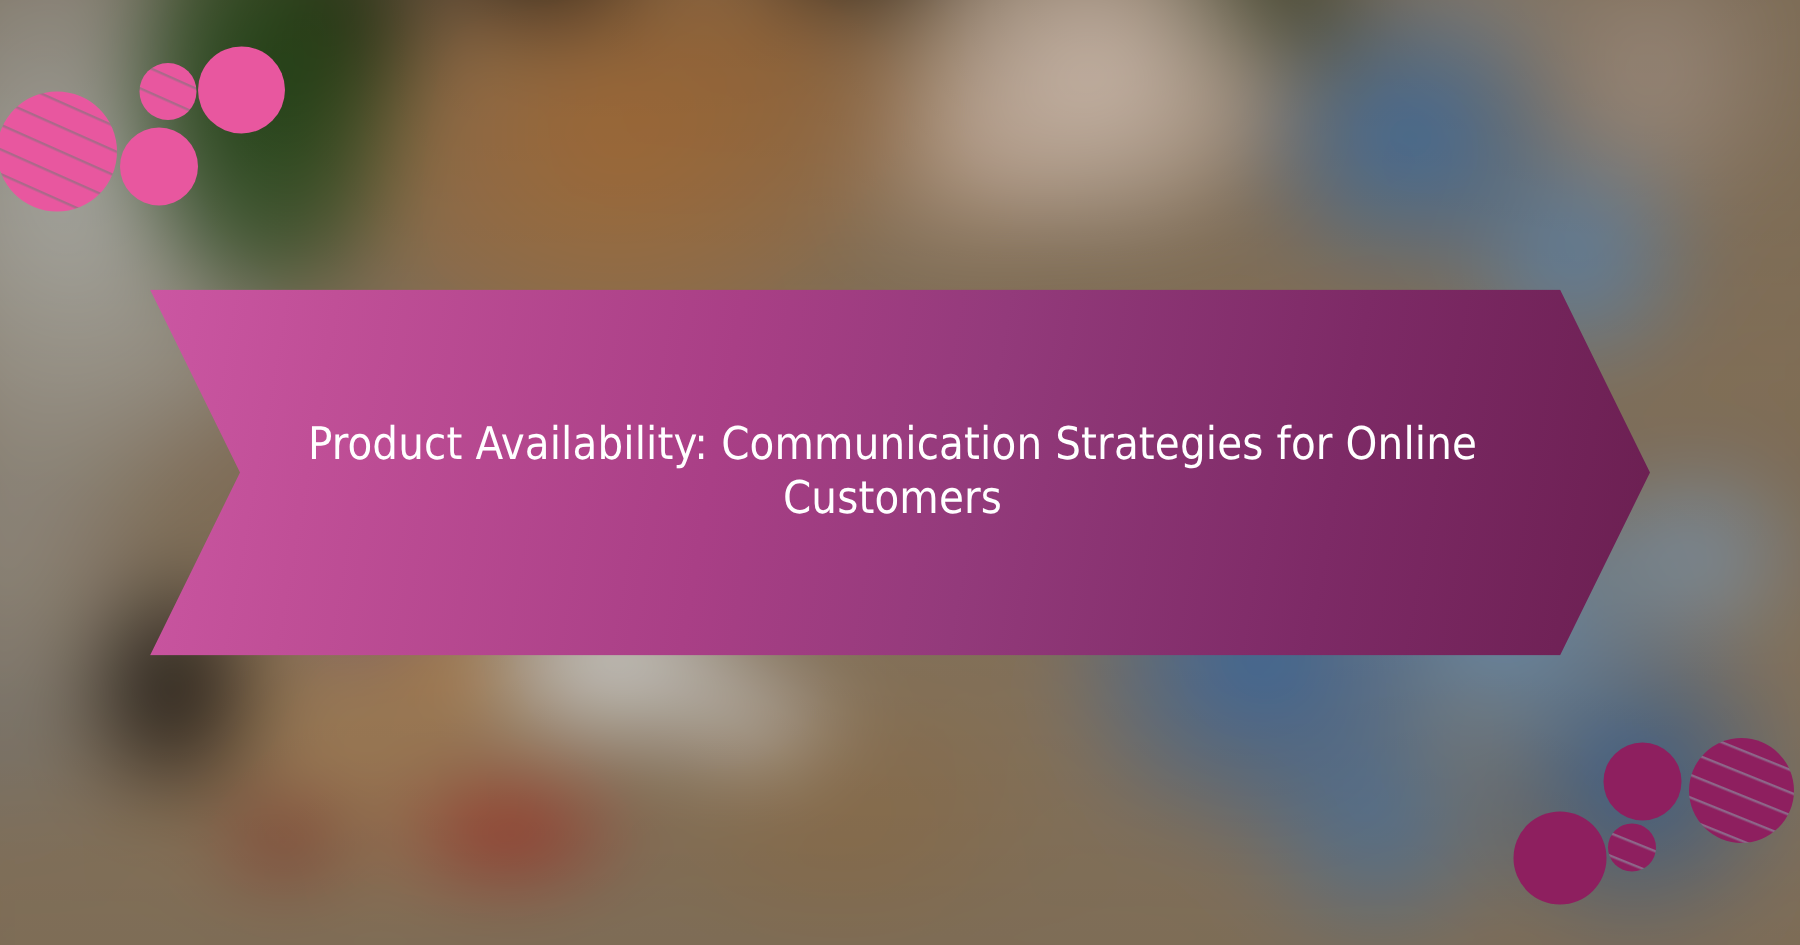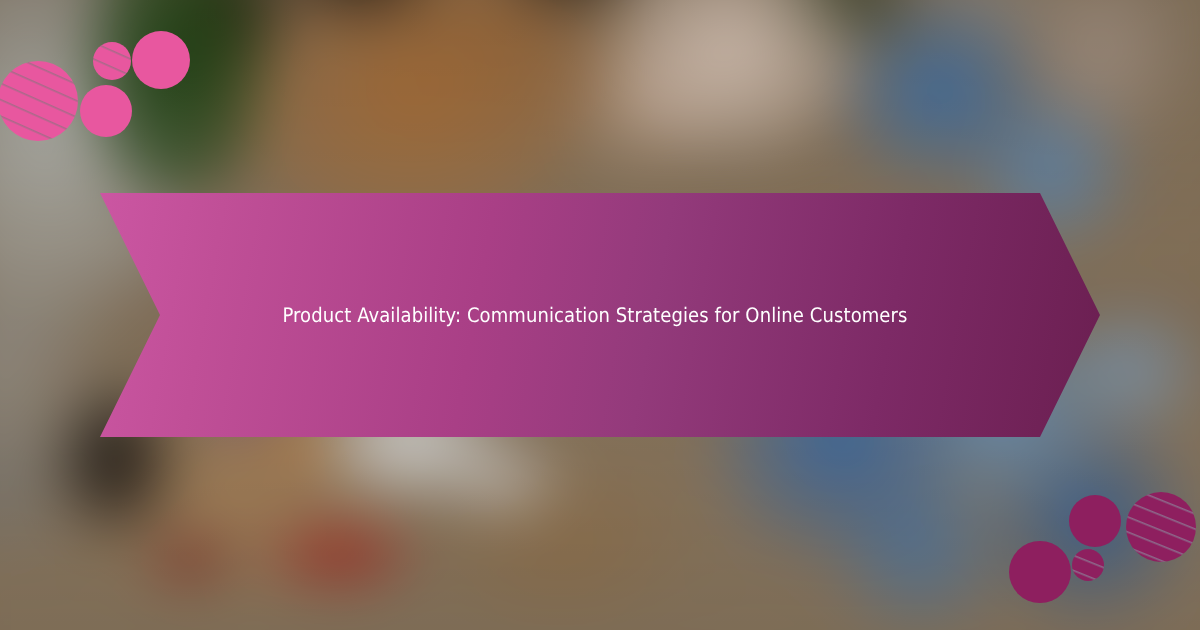--- a/index.html
+++ b/index.html
@@ -93,23 +93,23 @@
     display: flex;
     align-items: center;
     justify-content: center;
   }
   #banner-title {
     width: 800px;
     margin: 0 0 0 -10px;
     text-align: center;
     color: #ffffff;
     font-family: "DejaVu Sans Condensed", "Liberation Sans Narrow", "Liberation Sans", sans-serif;
-    font-size: 20px;
+    font-size: 30px;
     font-weight: 400;
-    line-height: 56px;
+    line-height: 36px;
     letter-spacing: 0.1px;
     text-rendering: geometricPrecision;
   }
 </style>
 </head>
 <body>
 
 <div id="stage">
 
   <div id="bg"></div>

